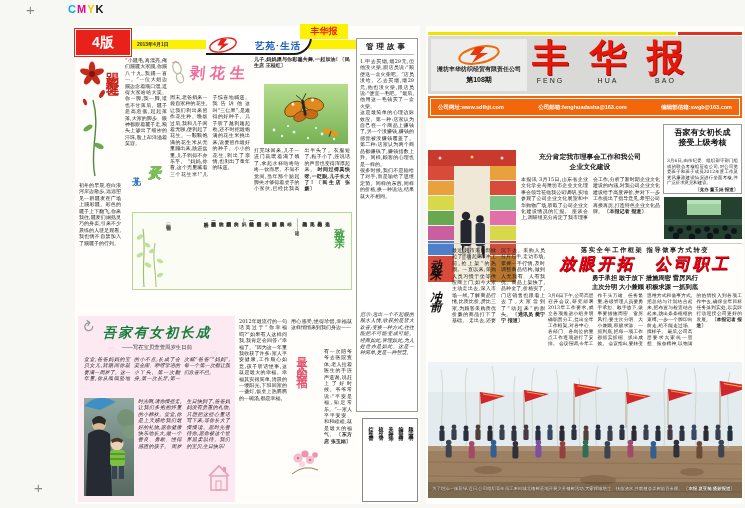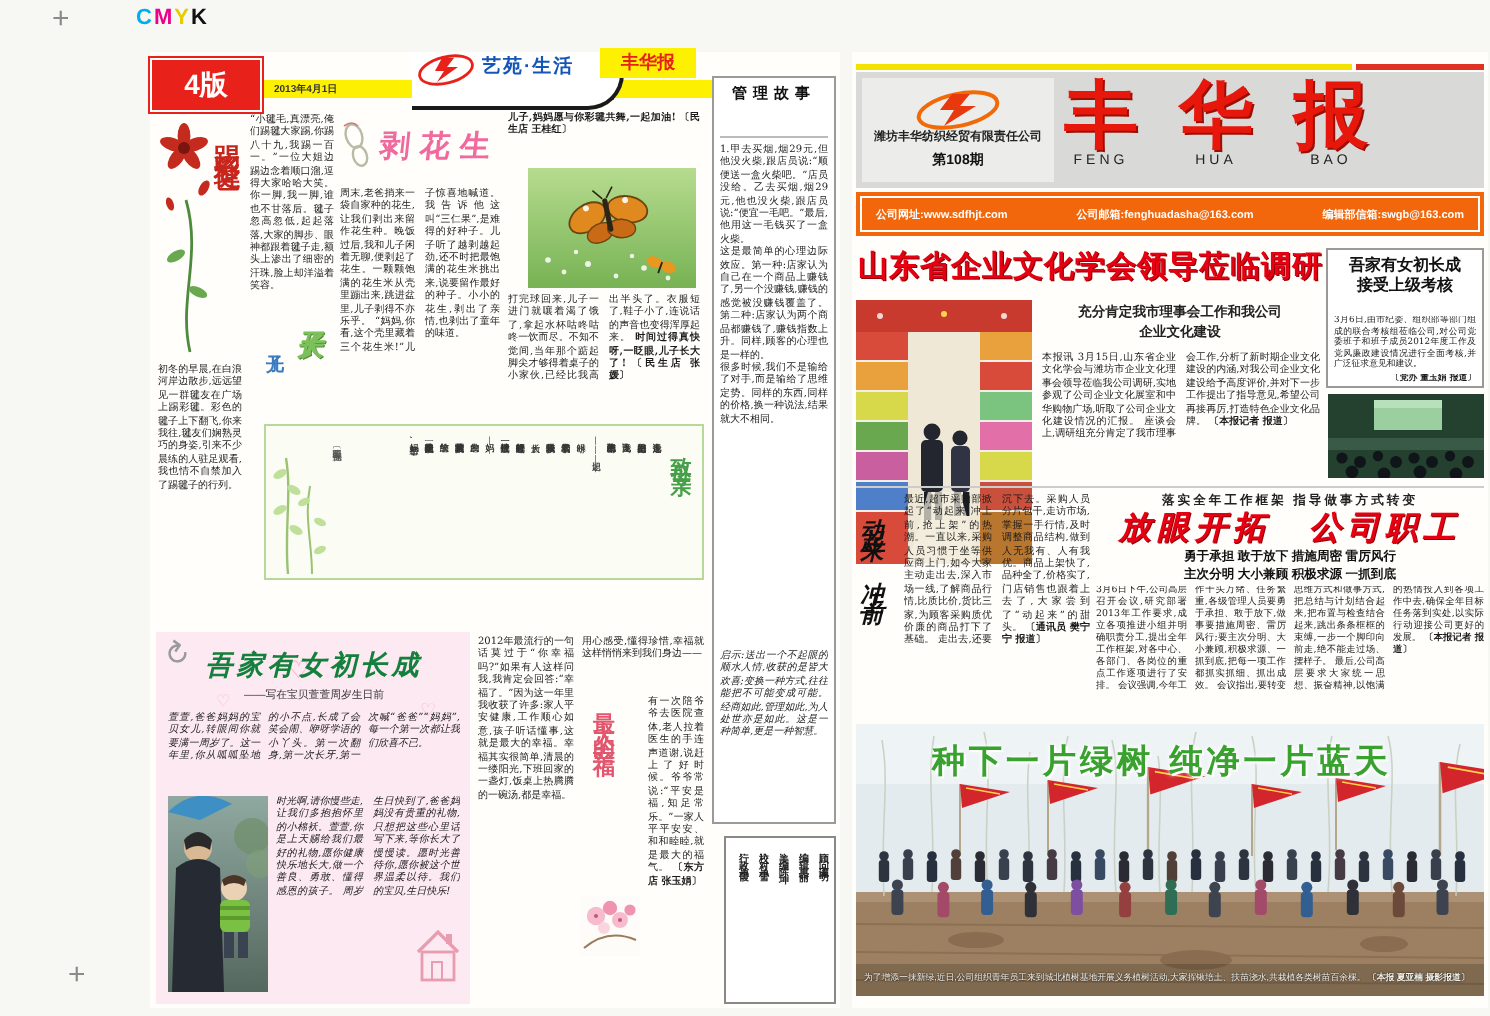--- a/index.html
+++ b/index.html
@@ -31,21 +31,21 @@
   <div class="abs cross" style="left:731px;top:448px;">+</div>
   <div class="abs" style="left:68px;top:3px;font-size:11px;font-weight:bold;letter-spacing:1px;">
     <span style="color:#00aeef">C</span><span style="color:#ec008c">M</span><span style="color:#e8cc00">Y</span><span style="color:#111">K</span>
   </div>
 
   <div class="abs page" style="left:75px;top:26px;width:345px;height:478px;"></div>
 
   <div class="abs" style="left:129px;top:40px;width:289px;height:9px;background:#fdf000;"></div>
   <div class="abs" style="left:75px;top:29px;width:54px;height:25px;background:#e8211a;border:1px solid #fff;box-shadow:0 0 0 1px #e8211a;display:flex;align-items:center;justify-content:center;color:#fff;font-size:14px;font-weight:900;">4版</div>
   <div class="abs" style="left:137px;top:41px;font-size:5px;color:#333;font-weight:bold;">2013年4月1日</div>
-  <div class="abs" style="left:206px;top:27px;width:102px;height:26px;background:#fff;border-bottom:2px solid #1a1a1a;border-right:2px solid #1a1a1a;border-bottom-right-radius:18px;display:flex;align-items:flex-start;gap:3px;padding-left:2px;">
+  <div class="abs" style="left:206px;top:27px;width:102px;height:26px;background:#fff;border-bottom:2px solid #1a1a1a;border-right:2px solid #1a1a1a;border-bottom-right-radius:18px;display:flex;align-items:flex-end;gap:17px;padding-left:2px;">
     <svg width="30" height="16" viewBox="0 0 30 16">
       <ellipse cx="15" cy="8" rx="13.5" ry="6.5" fill="none" stroke="#e8211a" stroke-width="1.4" transform="rotate(-14 15 8)"></ellipse>
       <path d="M13 2 L19 2 L15.5 6.5 L21 6.5 L10.5 14 L14 8.5 L9.5 8.5 Z" fill="#e8211a"></path>
     </svg>
     <span style="color:#1456b8;font-weight:900;font-size:9.5px;letter-spacing:1px;">艺苑·生活</span>
   </div>
   <div class="abs" style="left:300px;top:24px;width:48px;height:15px;background:#fdf000;display:flex;align-items:center;justify-content:center;">
     <span class="serif" style="color:#e8211a;font-weight:900;font-size:9px;">丰华报</span>
   </div>
 
@@ -125,21 +125,21 @@
     </g>
   </svg>
 
   <div class="abs t c2" style="left:254px;top:147px;width:96px;height:62px;">
     <span>打完球回来,儿子一进门就嚷着渴了饿了,拿起水杯咕咚咕咚一饮而尽。不知不觉间,当年那个踮起脚尖才够得着桌子的小家伙,已经比我高出半头了。衣服短了,鞋子小了,连说话的声音也变得浑厚起来。</span>
     <b>时间过得真快呀,一眨眼,儿子长大了!</b>
     <span class="by">〔民生店 张媛〕</span>
   </div>
 
   <div class="abs" style="left:356px;top:38px;width:62px;height:374px;border:1px solid #9a9a9a;background:#fff;padding:3px;box-sizing:border-box;">
-    <div style="text-align:center;font-weight:900;font-size:7.5px;letter-spacing:3px;color:#111;border-bottom:1px solid #bbb;padding-bottom:16px;margin-bottom:3px;" class="serif">管理故事</div>
+    <div style="text-align:center;font-weight:900;font-size:7.5px;letter-spacing:3px;color:#111;border-bottom:1px solid #bbb;padding-bottom:2px;margin-bottom:3px;" class="serif">管理故事</div>
     <div class="t" style="height:250px;">
       <span>1.甲去买烟,烟29元,但他没火柴,跟店员说:“顺便送一盒火柴吧。”店员没给。乙去买烟,烟29元,他也没火柴,跟店员说:“便宜一毛吧。”最后,他用这一毛钱买了一盒火柴。</span><br>
       <span>这是最简单的心理边际效应。第一种:店家认为自己在一个商品上赚钱了,另一个没赚钱,赚钱的感觉被没赚钱覆盖了。第二种:店家认为两个商品都赚钱了,赚钱指数上升。同样,顾客的心理也是一样的。</span><br>
       <span>很多时候,我们不是输给了对手,而是输给了思维定势。同样的东西,同样的价格,换一种说法,结果就大不相同。</span>
     </div>
     <div class="t" style="font-style:italic;margin-top:3px;height:96px;color:#222;">启示:送出一个不起眼的顺水人情,收获的是皆大欢喜;变换一种方式,往往能把不可能变成可能。经商如此,管理如此,为人处世亦是如此。这是一种简单,更是一种智慧。</div>
   </div>
 
   <div class="abs" style="left:132px;top:212px;width:218px;height:76px;border:1px solid #b7d89a;background:#fbfdf4;">
     <svg class="abs" style="left:3px;bottom:2px;" width="28" height="66" viewBox="0 0 28 66">
@@ -275,21 +275,20 @@
     </div>
   </div>
 
 
   <div class="abs" style="left:428px;top:96px;width:314px;height:22px;background:#f2670b;box-shadow:inset 0 0 0 2px #f2670b, inset 0 0 0 3px #fff;display:flex;align-items:center;justify-content:space-between;padding:0 10px;box-sizing:border-box;">
     <span style="color:#fff;font-weight:bold;font-size:5.5px;">公司网址:www.sdfhjt.com</span>
     <span style="color:#fff;font-weight:bold;font-size:5.5px;">公司邮箱:fenghuadasha@163.com</span>
     <span style="color:#fff;font-weight:bold;font-size:5.5px;">编辑部信箱:swgb@163.com</span>
   </div>
 
-  <div class="abs serif" style="left:429px;top:124px;width:232px;font-size:15px;font-weight:900;color:#e60012;letter-spacing:0.5px;white-space:nowrap;text-shadow:0.6px 0.6px 0 #8f0008;">山东省企业文化学会领导莅临调研</div>
   <div class="abs pre" style="left:520px;top:152px;width:140px;text-align:center;font-weight:bold;font-size:6.8px;line-height:9.5px;color:#222;">充分肯定我市理事会工作和我公司
 企业文化建设</div>
 
   <svg class="abs" style="left:428px;top:150px;" width="88" height="132" viewBox="0 0 88 132">
     <rect width="88" height="132" fill="#e7ddc9"></rect>
     <rect width="88" height="16" fill="#c8392e"></rect>
     <circle cx="12" cy="8" r="1.5" fill="#fff" opacity="0.8"></circle>
       <circle cx="44" cy="7" r="1.5" fill="#ffd34d"></circle>
       <circle cx="74" cy="8" r="1.5" fill="#fff" opacity="0.8"></circle>
     <g>
@@ -477,19 +476,18 @@
       <use href="#pp" x="196" y="77" fill="#335e92"></use>
         <use href="#pp" x="216" y="76" fill="#2f3038"></use>
         <use href="#pp" x="236" y="77" fill="#6b4a3a"></use>
       <use href="#pp" x="255" y="76" fill="#3d4450"></use>
     </g>
     <ellipse cx="60" cy="108" rx="14" ry="4" fill="#8a6c50"></ellipse>
     <ellipse cx="170" cy="118" rx="18" ry="5" fill="#8a6c50"></ellipse>
     <ellipse cx="264" cy="110" rx="12" ry="4" fill="#8a6c50"></ellipse>
     <rect y="120" width="314" height="16" fill="#000" opacity="0.18"></rect>
   </svg>
-  <div class="abs serif" style="left:466px;top:370px;font-size:16.5px;font-weight:900;color:#39a12e;letter-spacing:2px;text-shadow:0 0 2px #fff,0 0 3px #fff,1px 1px 0 #fff;">种下一片绿树 纯净一片蓝天</div>
   <div class="abs" style="left:432px;top:486px;width:306px;font-size:4.4px;color:#f2f2ec;text-shadow:0 0 1px #000;">
     <span>为了增添一抹新绿,近日,公司组织青年员工来到城北植树基地开展义务植树活动,大家挥锹培土、扶苗浇水,共栽植各类树苗百余棵。</span>
     <b>〔本报 夏亚楠 摄影报道〕</b>
   </div>
 
 </div>
 
 </body></html>

